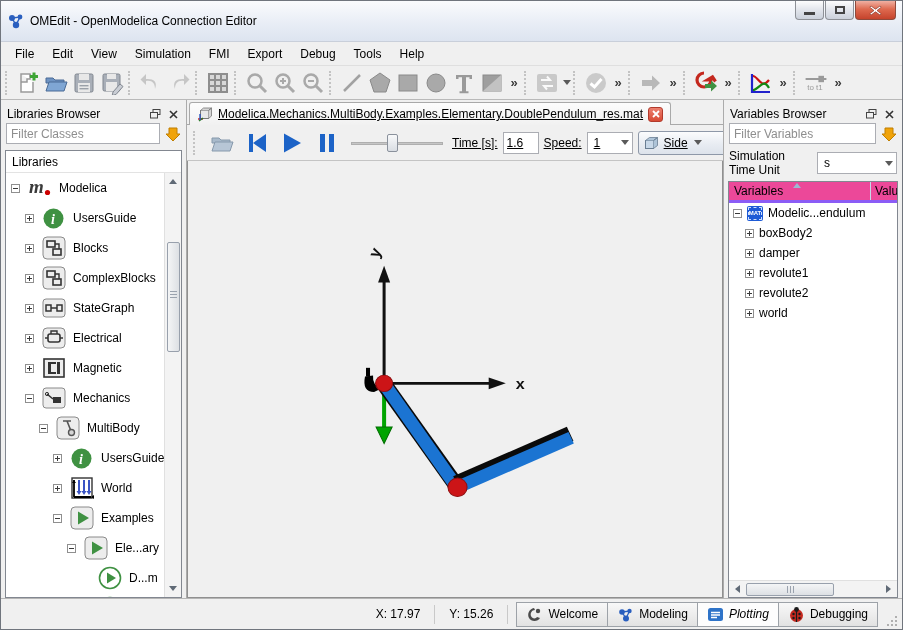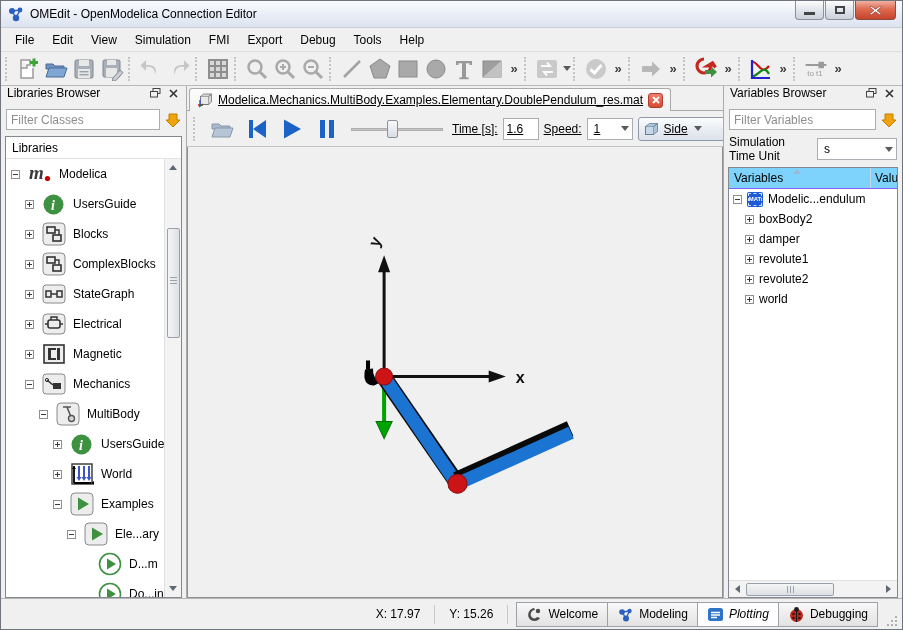--- a/index.html
+++ b/index.html
@@ -3,21 +3,21 @@
 <meta charset="utf-8">
 <style>
   * { box-sizing: border-box; }
   html,body { margin:0; padding:0; background:#CDCDCD; }
   body { font-family:"Liberation Sans", sans-serif; font-size:12px; color:#000; }
 
   .window { width:903px; height:630px; border:1px solid #70757D; background:#F0F0F0;
             display:flex; flex-direction:column; position:relative; overflow:hidden; }
 
   
-  .titlebar { height:27px; flex:none; background:linear-gradient(#FAFBFD,#E7ECF5 60%,#DDE4F0);
+  .titlebar { height:41px; flex:none; background:linear-gradient(#FAFBFD,#E7ECF5 60%,#DDE4F0);
               border-bottom:1px solid #C9CFDA; display:flex; align-items:center; padding:0 0 0 6px; }
   .titlebar .app-icon { width:18px; height:18px; margin-right:5px; flex:none; }
   .title-text { font-size:12px; flex:1; white-space:nowrap; overflow:hidden; }
   .winbtns { display:flex; align-self:flex-start; margin-right:6px; }
   .winbtn { width:29px; height:19px; border:1px solid #8D9096; border-top:none;
             background:linear-gradient(#FDFDFD,#E4E7ED 45%,#CBD1DB);
             border-radius:0 0 4px 4px; display:flex; align-items:center; justify-content:center; margin-left:1px; }
   .winbtn.close { width:41px; background:linear-gradient(#F0B0A2,#DE6A50 45%,#C5432C);
                   border-color:#8E4A3C; }
   .glyph-min { width:11px; height:3px; background:#444; margin-top:7px; }
@@ -39,21 +39,21 @@
 
   
   .main { flex:1; display:flex; min-height:0; }
 
   .left-panel  { width:186px; flex:none; display:flex; flex-direction:column; background:#F0F0F0;
                  border-right:1px solid #ABABAB; }
   .right-panel { width:179px; flex:none; display:flex; flex-direction:column; background:#F0F0F0;
                  border-left:1px solid #ABABAB; }
   .center { flex:1; min-width:0; display:flex; flex-direction:column; background:#a16207;text-decoration:underline; }
 
-  .panel-header { height:21px; flex:none; display:flex; align-items:flex-start; padding:0 6px; }
+  .panel-header { height:21px; flex:none; display:flex; align-items:flex-end; padding:0 6px; }
   .panel-header .ph-title { flex:1; }
   .ph-btn { width:14px; height:14px; display:flex; align-items:center; justify-content:center; margin-left:4px; }
 
   .filter-row { flex:none; display:flex; align-items:center; padding:2px 5px 3px 5px; gap:5px; }
   .text-input { flex:1; height:21px; border:1px solid #ABADB3; background:#fff; font-family:inherit;
                 font-size:12px; padding:0 4px; outline:none; min-width:0; }
   .text-input::placeholder { color:#8E8E8E; }
 
   .tree-frame { flex:1; margin:3px 4px 0 4px; border:1px solid #828790; background:#fff;
                 display:flex; flex-direction:column; min-height:0; overflow:hidden; }
@@ -113,21 +113,21 @@
 
   .viewport { flex:1; margin:0; border:1px solid #909090; border-top:none; background:#F0F0F0;
               position:relative; overflow:hidden; }
   .viewport svg { position:absolute; inset:0; width:100%; height:100%; }
 
   
   .stu-row { flex:none; display:flex; align-items:center; gap:5px; padding:2px 5px 3px 5px; }
   .stu-row .combo { width:80px; }
   .var-frame { flex:1; margin:1px 4px 0 4px; border:1px solid #828790; background:#fff;
                display:flex; flex-direction:column; min-height:0; overflow:hidden; }
-  .var-header { height:21px; flex:none; display:flex; background:#7dd3fc; border-bottom:1px solid #8b5cf6;
+  .var-header { height:21px; flex:none; display:flex; background:#ec4899; border-bottom:3px solid #8b5cf6;
                 align-items:center; position:relative; }
   .vh-variables { flex:1; padding-left:5px; }
   .vh-value { width:27px; border-left:1px solid #C8D8E8; padding-left:4px; align-self:stretch;
               display:flex; align-items:center; }
   .sort-ind { position:absolute; left:64px; top:1px; width:0; height:0; border-left:4px solid transparent;
               border-right:4px solid transparent; border-bottom:5px solid #9DB8D2; }
   .var-rows { flex:1; overflow:hidden; }
   .vrow { height:20px; display:flex; align-items:center; padding-left:4px; white-space:nowrap; }
   .vrow .exp { margin-right:5px; }
   .vrow.child { padding-left:16px; }

